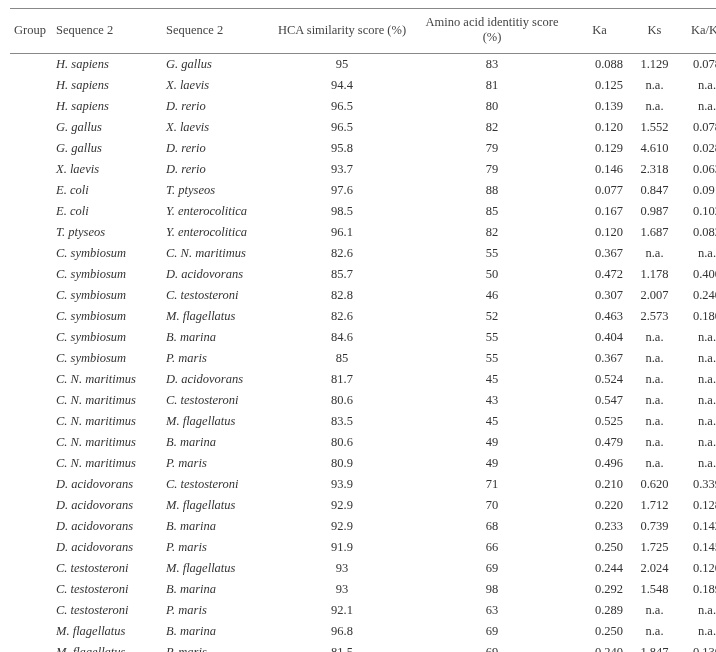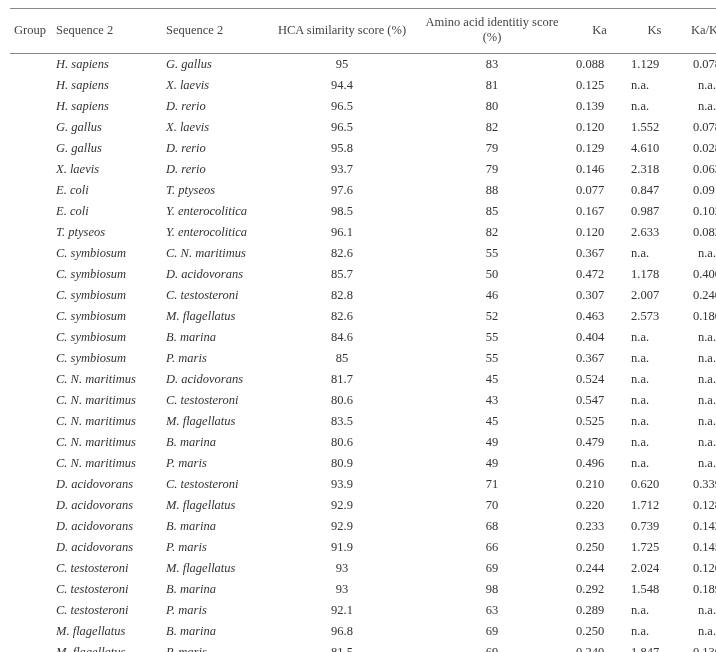--- a/index.html
+++ b/index.html
@@ -33,22 +33,22 @@
     white-space: nowrap;
   }
   tbody tr:last-child td {
     border-bottom: 1px solid #888;
   }
   .col-group  { width: 42px; }
   .col-seq1   { width: 110px; font-style: italic; }
   .col-seq2   { width: 110px; font-style: italic; margin-left: 13px; }
   .col-hca    { width: 140px; text-align: center; }
   .col-aa     { width: 160px; text-align: center; }
-  .col-ka     { width: 55px; text-align: left; }
-  .col-ks     { width: 55px; text-align: left; }
+  .col-ka     { width: 55px; text-align: right; }
+  .col-ks     { width: 55px; text-align: center; }
   .col-kaks   { width: 50px; text-align: center; }
   thead th.col-hca, thead th.col-aa, thead th.col-ka, thead th.col-ks, thead th.col-kaks { text-align: center; }
   thead th.col-seq1, thead th.col-seq2 { font-style: normal; }
 </style>
 </head>
 <body>
 
 <table>
   <colgroup>
     <col class="col-group">
@@ -153,21 +153,21 @@
         <td class="col-ks">0.987</td>
         <td class="col-kaks">0.102</td>
       </tr>
       <tr>
         <td class="col-group"></td>
         <td class="col-seq1" style="font-style: italic;">T. ptyseos</td>
         <td class="col-seq2" style="font-style: italic;">Y. enterocolitica</td>
         <td class="col-hca">96.1</td>
         <td class="col-aa">82</td>
         <td class="col-ka">0.120</td>
-        <td class="col-ks">2.633</td>
+        <td class="col-ks">1.687</td>
         <td class="col-kaks">0.082</td>
       </tr>
       <tr>
         <td class="col-group"></td>
         <td class="col-seq1" style="font-style: italic;">C. symbiosum</td>
         <td class="col-seq2" style="font-style: italic;">C. N. maritimus</td>
         <td class="col-hca">82.6</td>
         <td class="col-aa">55</td>
         <td class="col-ka">0.367</td>
         <td class="col-ks">n.a.</td>

